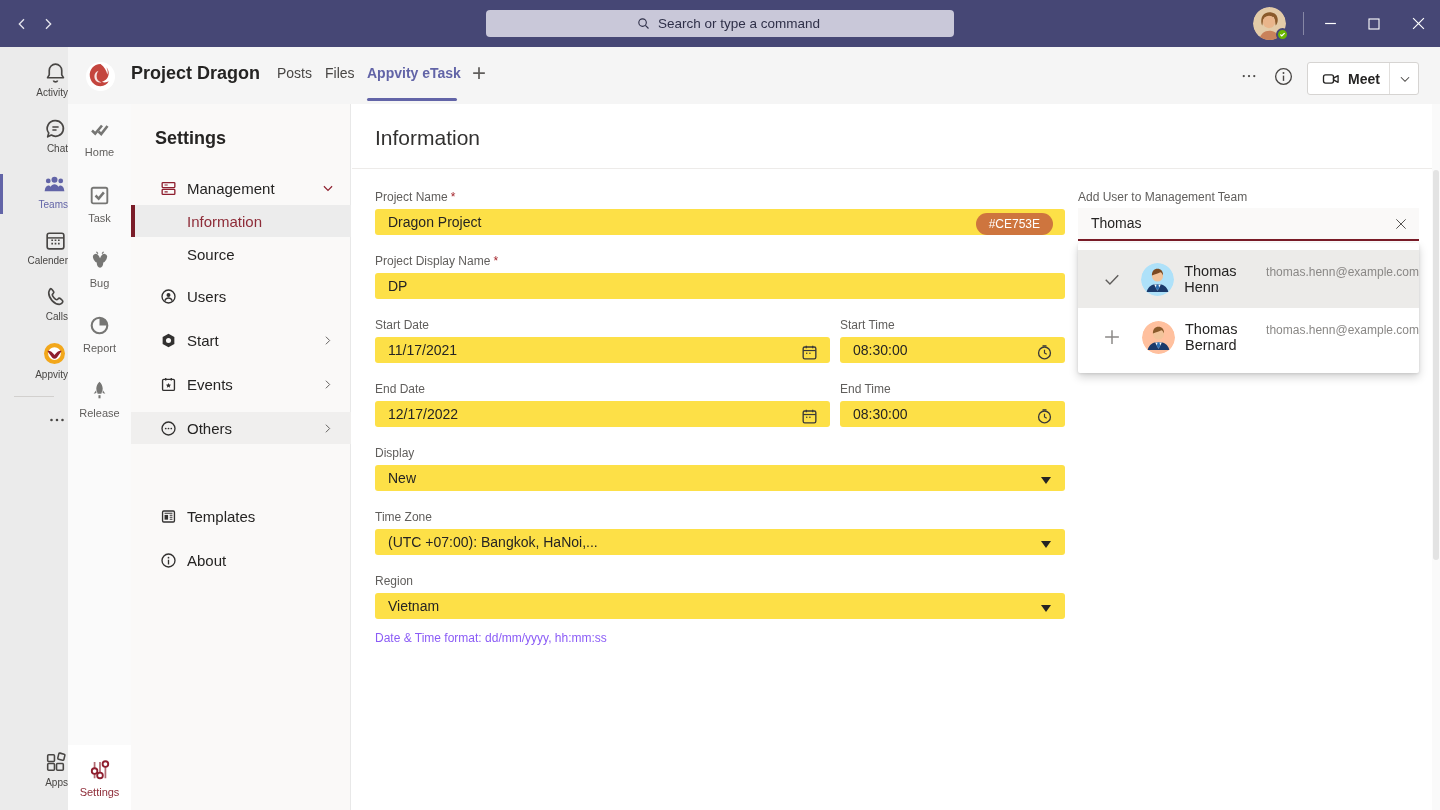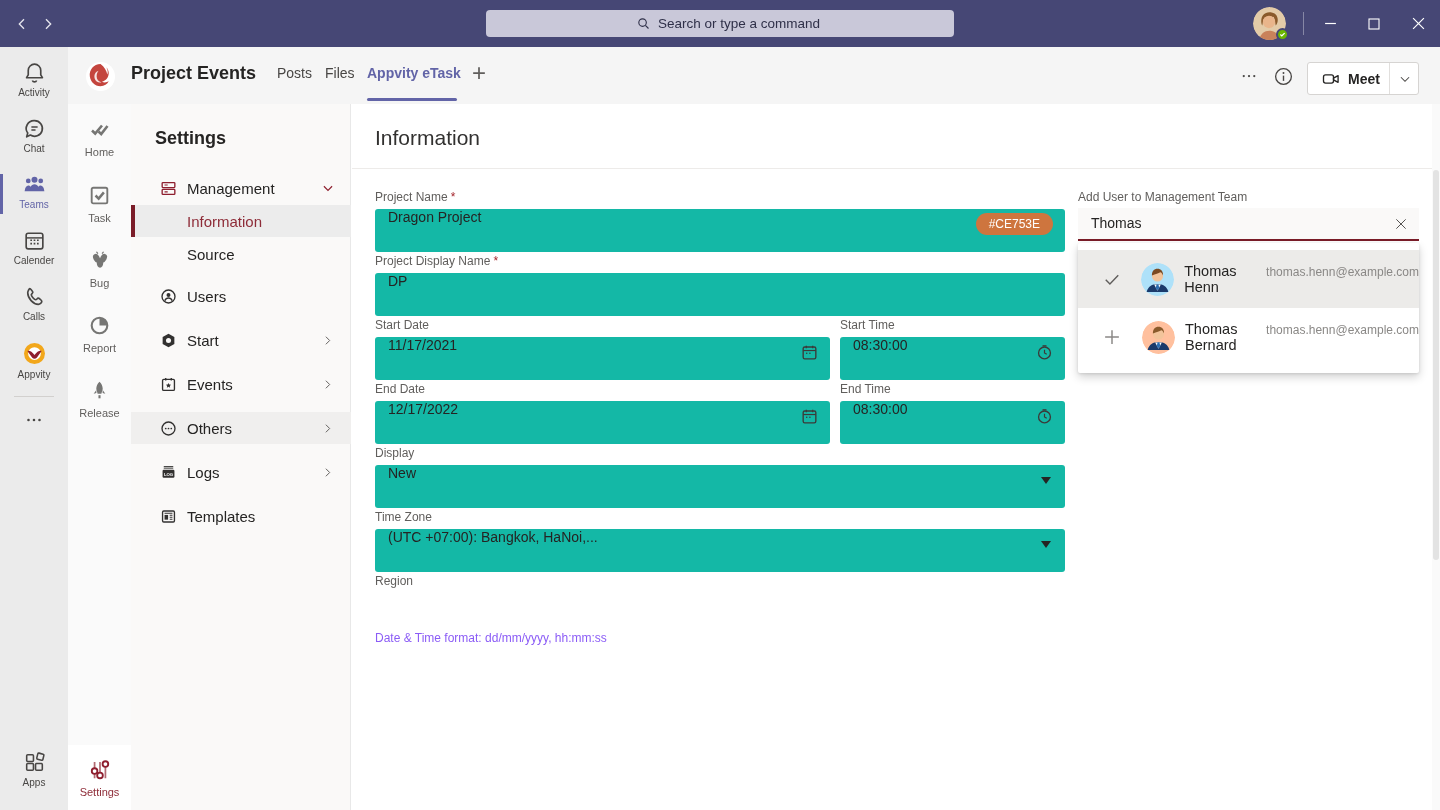--- a/index.html
+++ b/index.html
@@ -23,21 +23,21 @@
   .tab.active { color:#6264A7; font-weight:600; }
   .tab-underline { position:absolute; left:299px; top:51px; width:90px; height:3px; background:#6264A7; border-radius:2px; }
   .add-tab { position:absolute; left:404px; top:12px; font-size:24px; font-weight:300; color:#605E5C; cursor:pointer; }
   .hdr-icon { position:absolute; top:16px; width:26px; height:26px; display:flex; align-items:center; justify-content:center; cursor:pointer; }
   .meet-btn { position:absolute; left:1239px; top:15px; width:112px; height:33px; background:#fff; border:1px solid #D6D4D2; border-radius:3px; display:flex; align-items:center; cursor:pointer; }
   .meet-label { font-size:14px; font-weight:600; color:#252423; margin-left:7px; }
   .meet-sep { position:absolute; left:81px; top:0; width:1px; height:31px; background:#E1DFDD; }
 
   
   .app-rail { position:absolute; top:47px; left:0; width:68px; height:763px; background:#EBEBEB; }
-  .rail-item { position:absolute; left:0; width:68px; height:52px; display:flex; flex-direction:column; align-items:center; cursor:pointer; }
+  .rail-item { position:absolute; left:0; width:68px; height:52px; display:flex; flex-direction:column; align-items:flex-end; cursor:pointer; }
   .rail-item .lbl { font-size:10px; color:#484644; margin-top:2px; }
   .rail-item.active .lbl { color:#6264A7; }
   .rail-active-bar { position:absolute; left:0; width:3px; height:40px; background:#6264A7; }
   .rail-div { position:absolute; left:14px; width:40px; height:1px; background:#D2D0CE; }
 
   
   .module-rail { position:absolute; top:104px; left:68px; width:63px; height:706px; background:#FAFAFA; }
   .mod-item { position:absolute; left:0; width:63px; display:flex; flex-direction:column; align-items:center; cursor:pointer; }
   .mod-item .lbl { font-size:11px; color:#605E5C; margin-top:4px; }
   .settings-tile { position:absolute; left:0; top:641px; width:63px; height:65px; background:#FFFFFF; display:flex; flex-direction:column; align-items:center; justify-content:center; cursor:pointer; }
@@ -59,21 +59,21 @@
 
   
   .main { position:absolute; top:104px; left:352px; width:1080px; height:706px; background:#fff; }
   .main-title { position:absolute; left:23px; top:22px; font-size:21px; color:#323130; }
   .main-divider { position:absolute; left:0; top:64px; width:1088px; height:1px; background:#EDEBE9; }
   .scroll-gutter { position:absolute; top:104px; left:1432px; width:8px; height:706px; background:#FAFAFA; }
   .scroll-thumb { position:absolute; left:1px; top:66px; width:6px; height:390px; background:#E3E3E3; border-radius:3px; }
 
   .f-label { position:absolute; font-size:12px; color:#605E5C; }
   .f-label .req { color:#A4262C; margin-left:3px; }
-  .f-input { position:absolute; height:43px; background:#14b8a6; border-radius:3px; display:flex; align-items:flex-start; font-size:14px; color:#252423; padding-left:13px; cursor:text; }
+  .f-input { position:absolute; height:26px; background:#fde047; border-radius:3px; display:flex; align-items:center; font-size:14px; color:#252423; padding-left:13px; cursor:text; }
   .f-select { cursor:pointer; }
   .f-icon { position:absolute; right:11px; top:5.5px; width:20px; height:20px; display:flex; align-items:center; justify-content:center; }
   .tri { position:absolute; right:14px; top:12px; width:0; height:0; border-left:5.5px solid transparent; border-right:5.5px solid transparent; border-top:7px solid #252423; }
   .badge { position:absolute; right:12px; top:4px; height:22px; padding:0 13px; background:#CE753E; border-radius:11px; color:#fff; font-size:12px; display:flex; align-items:center; }
   .note { position:absolute; font-size:12px; color:#8b5cf6; }
 
   
   .user-search-wrap { position:absolute; left:726px; top:104px; width:341px; height:33px; background:#FAF9F8; border-bottom:2px solid #7A1C28; }
   .user-search { width:300px; height:29px; border:none; outline:none; background:transparent; font-size:14px; color:#252423; padding-left:13px; font-family:"Liberation Sans",sans-serif; }
   .clear-x { position:absolute; right:8px; top:6px; width:20px; height:20px; display:flex; align-items:center; justify-content:center; cursor:pointer; }
@@ -143,21 +143,21 @@
   </div>
 
   <div class="team-header">
     <div class="team-logo">
       <svg width="31" height="31" viewBox="0 0 32 32">
           <circle cx="16" cy="16" r="15" fill="#fff"></circle>
           <path d="M16 3C9 3 4 9 5 16c.8 5.5 5 10 11 10 4 0 7-2 8.5-5-2 1.3-5 1.6-7 .4 4-1 7-4.4 7-9 0-2-1-4.5-2.5-6C23.5 9 24 12 23 14c-.6-4-3-8-7-11z" fill="#C4453E"></path>
           <path d="M14 10c-3 1-5 4-4 8 1 3 4 5 7 4-3-.5-5-3-5-6 0-3 1-5 2-6z" fill="#fff" opacity=".85"></path>
         </svg>
     </div>
-    <div class="team-name">Project Events</div>
+    <div class="team-name">Project Dragon</div>
     <div class="tab" style="left:209px">Posts</div>
     <div class="tab" style="left:257px">Files</div>
     <div class="tab active" style="left:299px">Appvity eTask</div>
     <div class="tab-underline"></div>
     <div class="add-tab">+</div>
 
     <div class="hdr-icon" style="left:1168px">
       <svg width="18" height="18" viewBox="0 0 24 24">
           <circle cx="5" cy="12" r="1.5" fill="#484644"></circle>
           <circle cx="12" cy="12" r="1.5" fill="#484644"></circle>
@@ -397,47 +397,42 @@
           </svg>
       </span>
       <span class="txt">Events</span>
       <span class="chev">
         <svg width="13" height="13" viewBox="0 0 24 24">
             <path d="M9 5l7 7-7 7" fill="none" stroke="#605E5C" stroke-width="1.8"></path>
           </svg>
       </span>
     </div>
 
-    <div class="sn-row" style="top:352px">
-      <span class="ic">
-        <svg width="19" height="19" viewBox="0 0 24 24">
-            <path d="M6 6.5h12M6 4.5h12" stroke="#323130" stroke-width="1.2"></path>
-            <rect x="4.5" y="8.5" width="15" height="10" rx="1.5" fill="#323130"></rect>
-            <text x="12" y="15.8" font-size="5.4" fill="#fff" text-anchor="middle" font-family="Liberation Sans, sans-serif" font-weight="bold">LOG</text>
-          </svg>
-      </span>
-      <span class="txt">Logs</span>
-      <span class="chev">
-        <svg width="13" height="13" viewBox="0 0 24 24">
-            <path d="M9 5l7 7-7 7" fill="none" stroke="#605E5C" stroke-width="1.8"></path>
-          </svg>
-      </span>
-    </div>
 
     <div class="sn-row" style="top:396px">
       <span class="ic">
         <svg width="19" height="19" viewBox="0 0 24 24">
             <rect x="4.5" y="5" width="15" height="14" rx="1.5" fill="none" stroke="#323130" stroke-width="1.7"></rect>
             <rect x="7" y="10" width="4.5" height="6" fill="#323130"></rect>
             <path d="M13.5 10.5h3.5M13.5 13h3.5M13.5 15.5h3.5M7 7.8h10" stroke="#323130" stroke-width="1.3"></path>
           </svg>
       </span>
       <span class="txt">Templates</span>
     </div>
 
+    <div class="sn-row" style="top:440px">
+      <span class="ic">
+        <svg width="19" height="19" viewBox="0 0 24 24">
+            <circle cx="12" cy="12" r="8.2" fill="none" stroke="#323130" stroke-width="1.7"></circle>
+            <circle cx="12" cy="8.4" r="1.1" fill="#323130"></circle>
+            <path d="M12 11v6" stroke="#323130" stroke-width="1.7"></path>
+          </svg>
+      </span>
+      <span class="txt">About</span>
+    </div>
   </div>
 
   <div class="main">
     <div class="main-title">Information</div>
     <div class="main-divider"></div>
 
     <div class="f-label" style="left:23px;top:86px">
       <span>Project Name</span><span class="req">*</span>
     </div>
     <div class="f-input" style="left:23px;top:105px;width:690px">
@@ -508,20 +503,24 @@
       <span class="tri"></span>
     </div>
 
     <div class="f-label" style="left:23px;top:406px"><span>Time Zone</span></div>
     <div class="f-input f-select" style="left:23px;top:425px;width:690px">
       <span>(UTC +07:00): Bangkok, HaNoi,...</span>
       <span class="tri"></span>
     </div>
 
     <div class="f-label" style="left:23px;top:470px"><span>Region</span></div>
+    <div class="f-input f-select" style="left:23px;top:489px;width:690px">
+      <span>Vietnam</span>
+      <span class="tri"></span>
+    </div>
 
     <div class="note" style="left:23px;top:527px">Date &amp; Time format: dd/mm/yyyy, hh:mm:ss</div>
 
     <div class="f-label" style="left:726px;top:86px">Add User to Management Team</div>
     <div class="user-search-wrap">
       <input class="user-search" value="Thomas" style="">
       <span class="clear-x">
         <svg width="16" height="16" viewBox="0 0 24 24">
             <path d="M5 5l14 14M19 5L5 19" stroke="#484644" stroke-width="1.4"></path>
           </svg>

